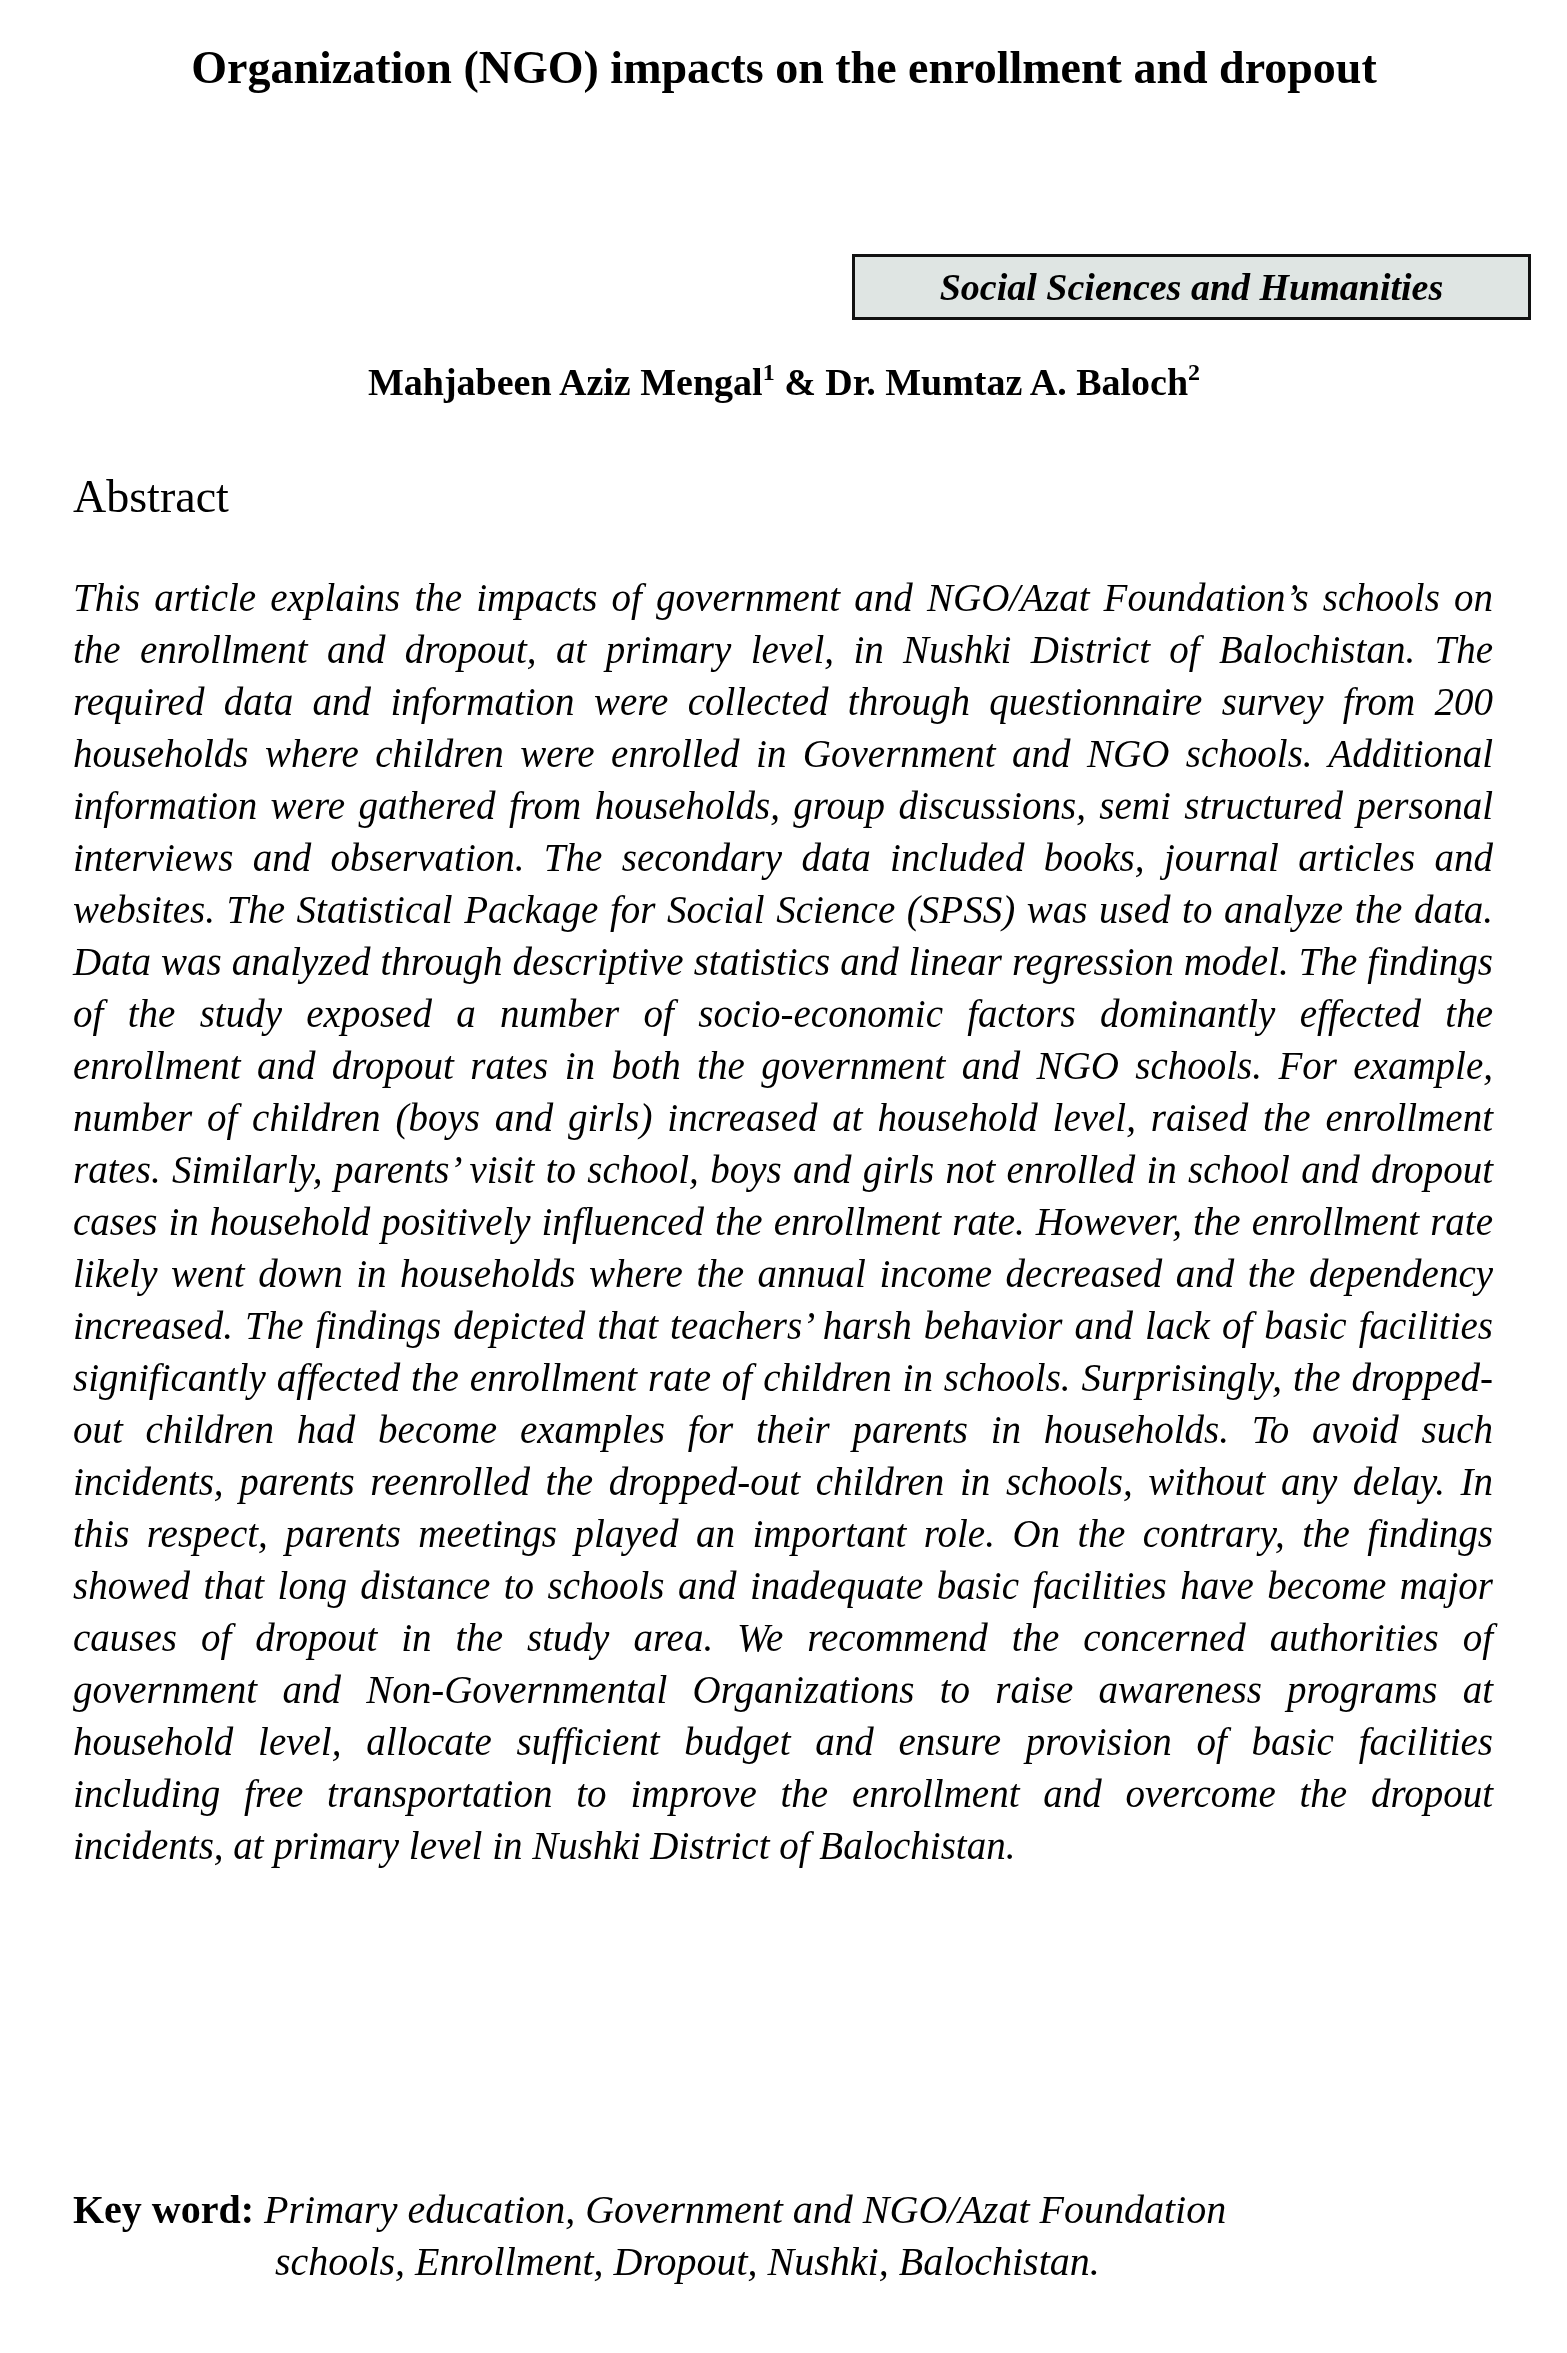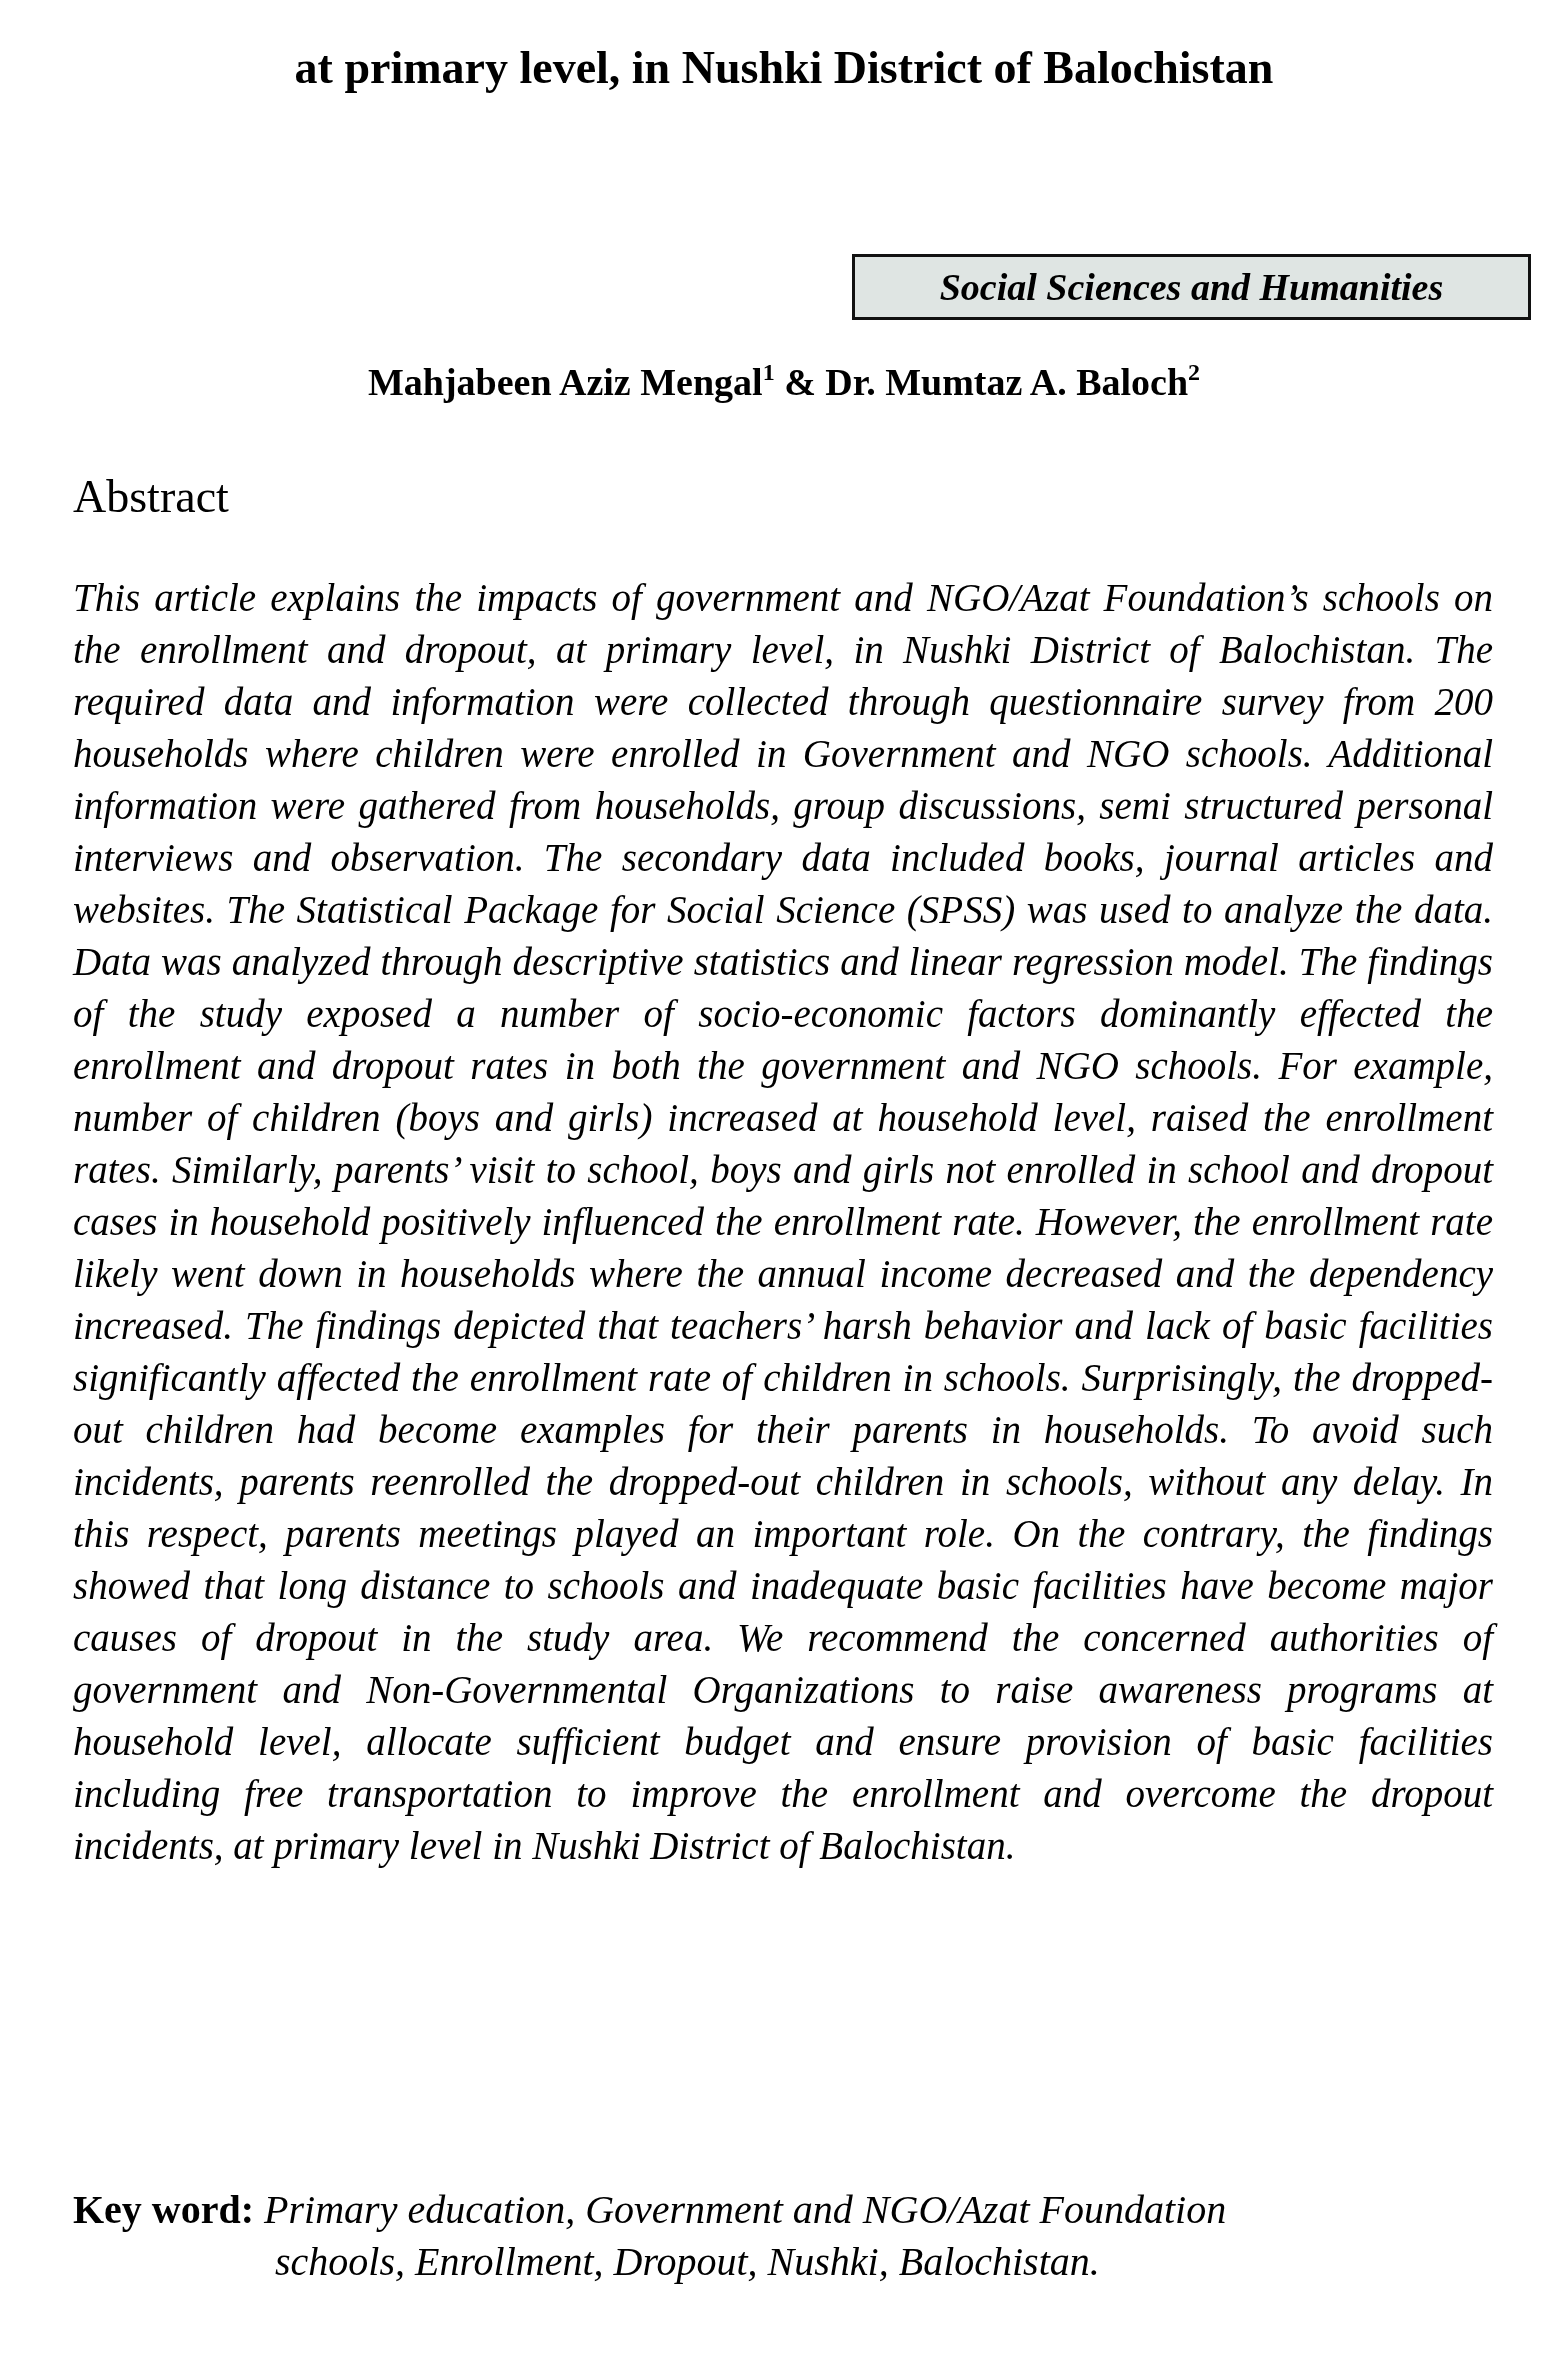--- a/index.html
+++ b/index.html
@@ -37,21 +37,21 @@
     font-size: 40px; line-height: 52px;
   }
   .keywords .kw-label { font-weight: bold; }
   .keywords .kw-text { font-style: italic; }
   .keywords .kw-line2 { padding-left: 202px; font-style: italic; }
 </style>
 </head>
 <body>
 
 <div class="title">
-  <div>at primary level, in Nushki District of Balochistan</div>
+  <div>Organization (NGO) impacts on the enrollment and dropout</div>
 </div>
 
 <div class="category">
   <span>Social Sciences and Humanities</span>
 </div>
 
 <div class="authors">
   <span>Mahjabeen Aziz Mengal</span><sup>1</sup><span style="white-space:pre"> &amp; </span><span>Dr. Mumtaz A. Baloch</span><sup>2</sup>
 </div>
 

